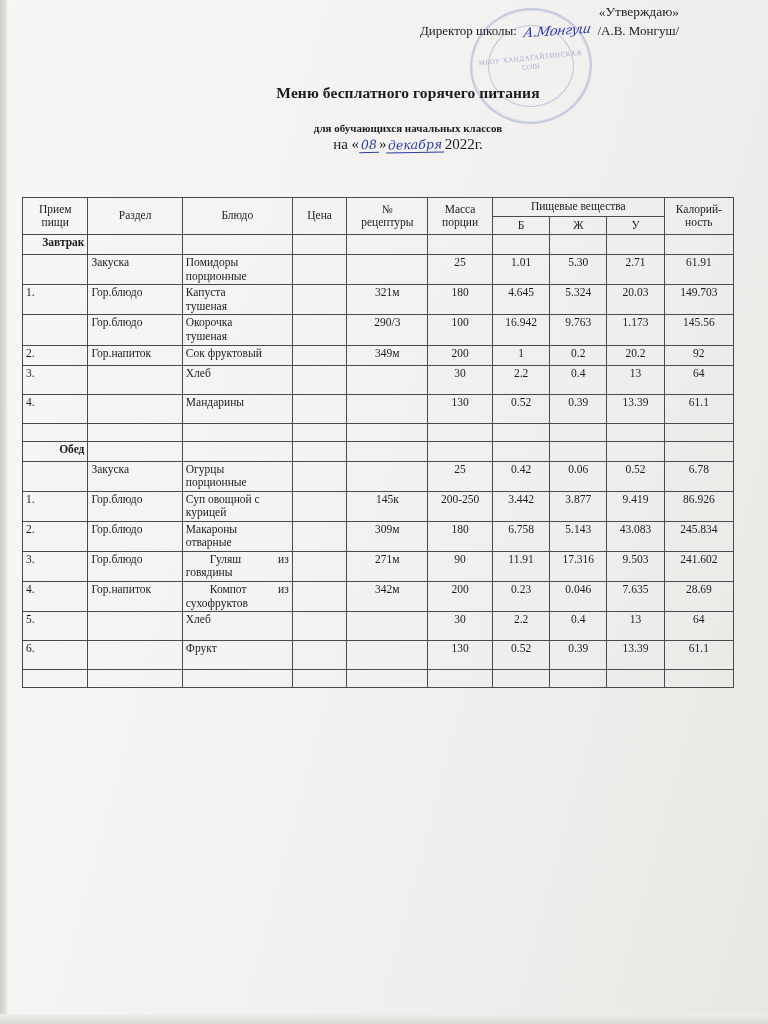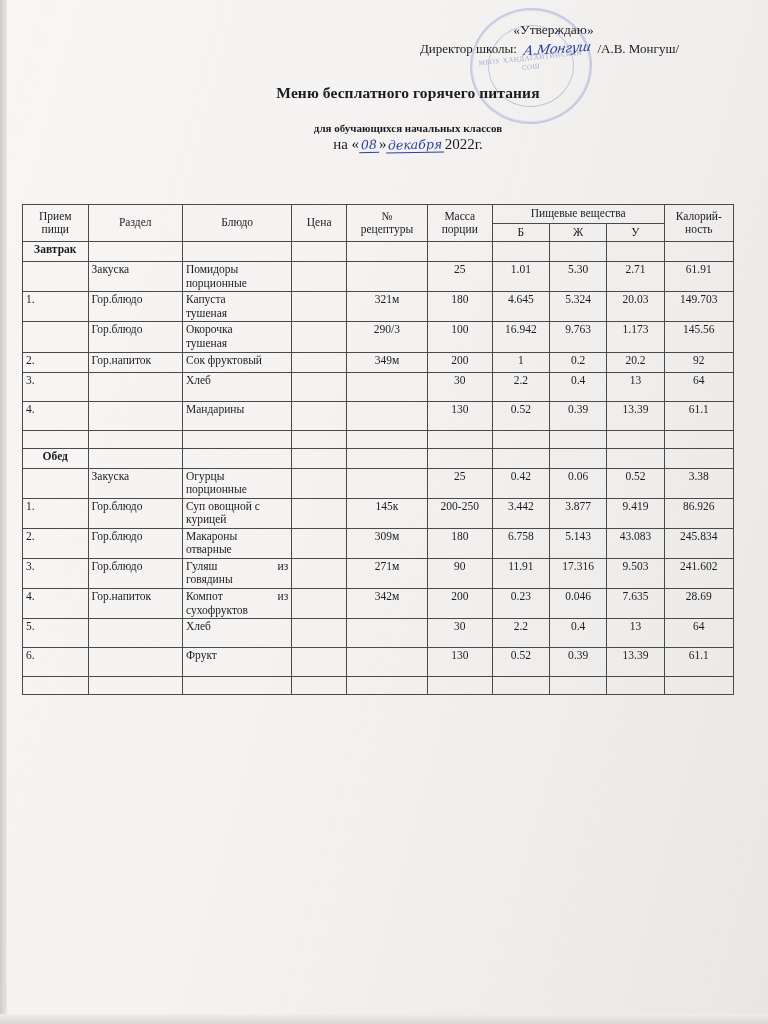--- a/index.html
+++ b/index.html
@@ -39,24 +39,24 @@
   .content {
     position: absolute;
     left: 0; top: 0;
     width: 768px; height: 1024px;
   }
 
   
   .approve {
     position: absolute;
     left: 420px;
-    top: 20px;
+    top: 2px;
     font-size: 13px;
     line-height: 1.45;
-    text-align: center;
+    text-align: right;
   }
   .approve .utv {
     margin-left: 8px;
     font-size: 13.5px;
   }
   .approve .dir {
     white-space: nowrap;
     font-size: 13px;
   }
   .sig {
@@ -137,21 +137,21 @@
     border-bottom: 1px solid #2a3da8;
     padding: 0 2px;
     display: inline-block;
     transform: rotate(-1.2deg);
   }
 
   
   table.menu {
     position: absolute;
     left: 22px;
-    top: 204px;
+    top: 197px;
     width: 712px;
     border-collapse: collapse;
     font-size: 11.5px;
     background: transparent;
   }
   table.menu th, table.menu td {
     border: 1px solid #4a4a4a;
     padding: 1px 3px;
     vertical-align: top;
     line-height: 1.18;
@@ -162,21 +162,21 @@
     vertical-align: middle;
     font-size: 11.5px;
     padding: 2px 2px;
   }
   td.c { text-align: center; }
   td.num { text-align: left; padding-left: 5px; }
   td.dish { text-align: left; padding-left: 6px; }
   td.sect { text-align: left; padding-left: 8px; }
   td.meal-head {
     font-weight: bold;
-    text-align: center;
+    text-align: right;
     padding-left: 8px;
     margin-left: 40px;
   }
   tr.row-tall td { height: 26px; }
   tr.row-short td { height: 17px; }
   tr.row-blank td { height: 15px; }
 
   .col-meal { width: 62px; }
   .col-sect { width: 92px; }
   .col-dish { width: 108px; }
@@ -184,20 +184,21 @@
   .col-rec { width: 78px; }
   .col-mass { width: 62px; }
   .col-b { width: 54px; }
   .col-zh { width: 54px; }
   .col-u { width: 54px; }
   .col-cal { width: 66px; }
 
   .dish-spread {
     display: flex;
     justify-content: space-between;
+    margin-left: 24px;
   }
 </style>
 </head>
 <body>
 
 <div class="paper"></div>
 <div class="edge-left"></div>
 <div class="edge-bottom"></div>
 
 <div class="content">
@@ -387,21 +388,21 @@
         <td class="dish">
           <span>Огурцы</span><br>
           <span>порционные</span>
         </td>
         <td class="c"></td>
         <td class="c"></td>
         <td class="c">25</td>
         <td class="c">0.42</td>
         <td class="c">0.06</td>
         <td class="c">0.52</td>
-        <td class="c">3.38</td>
+        <td class="c">6.78</td>
       </tr>
 
       <tr class="row-tall">
         <td class="num">1.</td>
         <td class="sect">Гор.блюдо</td>
         <td class="dish">
           <span>Суп  овощной с</span><br>
           <span>курицей</span>
         </td>
         <td class="c"></td>

